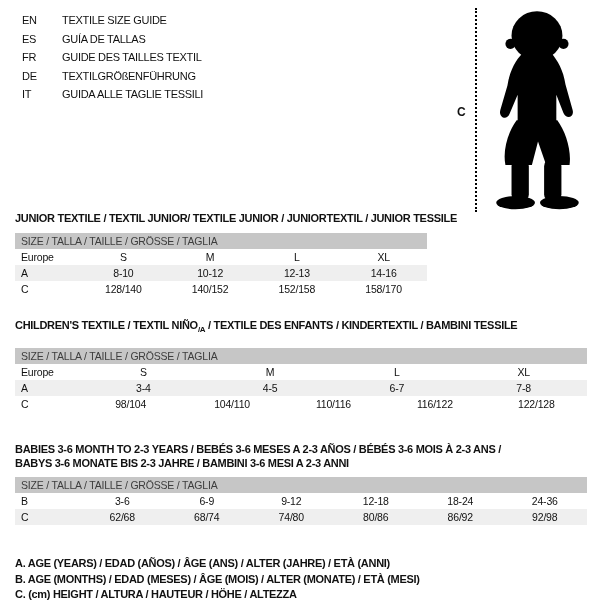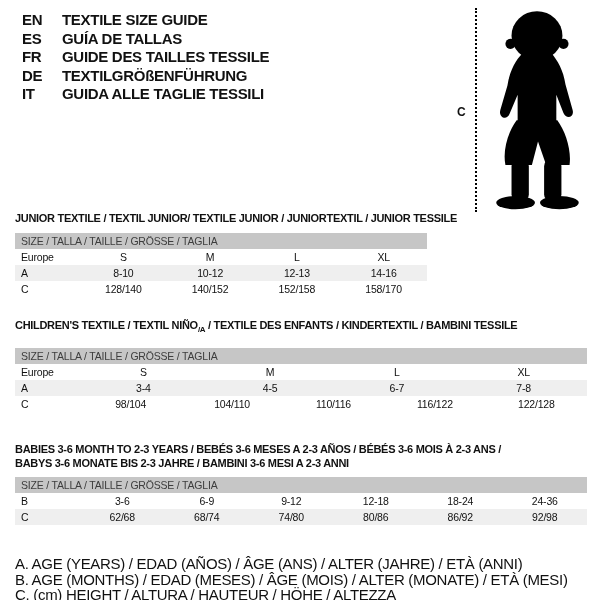--- a/index.html
+++ b/index.html
@@ -2,21 +2,21 @@
 <html><head>
 <meta charset="utf-8">
 <style>
   html, body { margin:0; padding:0; }
   body {
     width:600px; height:600px; background:#ffffff; position:relative;
     font-family:"Liberation Sans", sans-serif; color:#111111; overflow:hidden;
   }
   
   .lang-block { position:absolute; left:22px; top:11px; }
-  .lang-row { display:flex; font-weight:bold; font-size:15px; line-height:18.5px; letter-spacing:-0.3px; }
+  .lang-row { display:flex; font-weight:normal; font-size:11px; line-height:18.5px; letter-spacing:-0.3px; }
   .lang-code { width:40px; }
   
   .figure { position:absolute; left:448px; top:5px; width:150px; height:212px; }
   .measure-line { position:absolute; left:27px; top:3px; height:204px; width:0; border-left:2px dotted #000; }
   .measure-label { position:absolute; left:9px; top:100px; font-weight:bold; font-size:12px; }
   .baby-svg { position:absolute; left:34px; top:3px; width:112px; height:204px; }
   
   .content { position:absolute; left:15px; top:212px; width:572px; }
   .section-title {
     font-weight:bold; font-size:11px; line-height:12px; letter-spacing:-0.3px; margin:0;
@@ -34,37 +34,37 @@
   .mb9 { margin-bottom:9px; }
   .mt22 { margin-top:22px; }
   .mt15 { margin-top:31px; }
   .mt12 { margin-top:12px; }
   .mt7  { margin-top:7px; }
   .title-sub { font-size:8px; vertical-align:sub; }
   .babies-title-line { display:block; }
   .section-title.two-line { line-height:13.5px; }
   
   .footnotes { margin-top:31px; }
-  .footnote { font-weight:normal; font-size:15px; line-height:15.5px; letter-spacing:-0.3px; }
+  .footnote { font-weight:bold; font-size:11px; line-height:15.5px; letter-spacing:-0.3px; }
 </style>
 </head>
 <body>
 
 <div class="lang-block">
   <div class="lang-row">
     <span class="lang-code">EN</span>
     <span class="lang-label">TEXTILE SIZE GUIDE</span>
   </div>
   <div class="lang-row">
     <span class="lang-code">ES</span>
     <span class="lang-label">GUÍA DE TALLAS</span>
   </div>
   <div class="lang-row">
     <span class="lang-code">FR</span>
-    <span class="lang-label">GUIDE DES TAILLES TESSILE</span>
+    <span class="lang-label">GUIDE DES TAILLES TEXTIL</span>
   </div>
   <div class="lang-row">
     <span class="lang-code">DE</span>
     <span class="lang-label">TEXTILGRÖßENFÜHRUNG</span>
   </div>
   <div class="lang-row">
     <span class="lang-code">IT</span>
     <span class="lang-label">GUIDA ALLE TAGLIE TESSILI</span>
   </div>
 </div>

